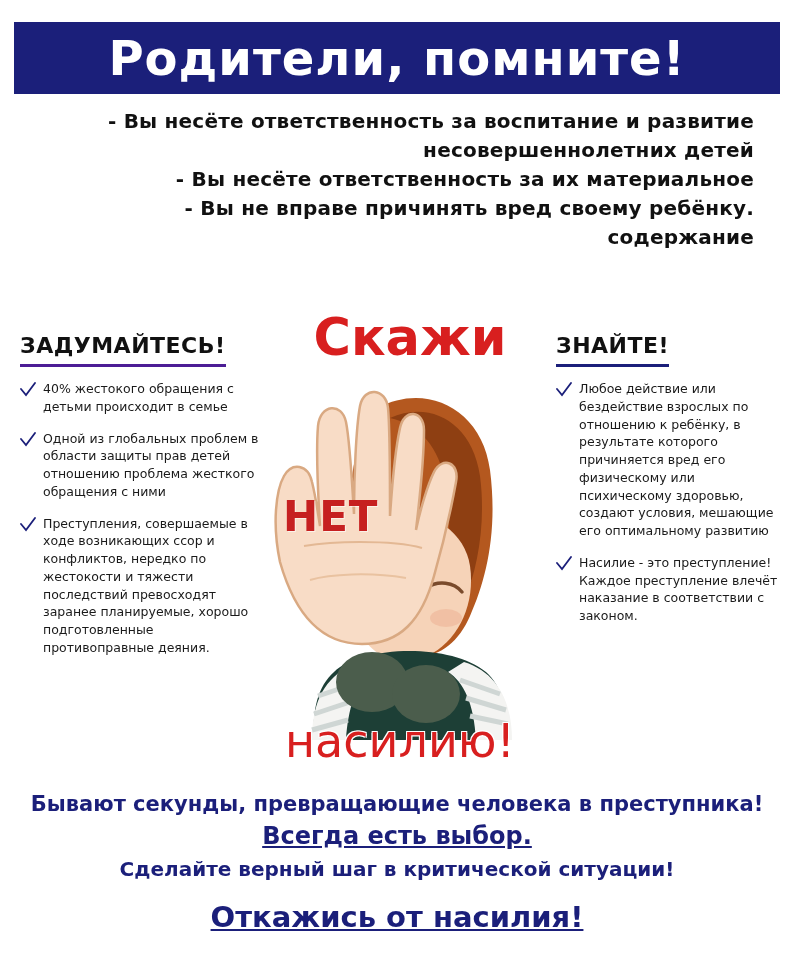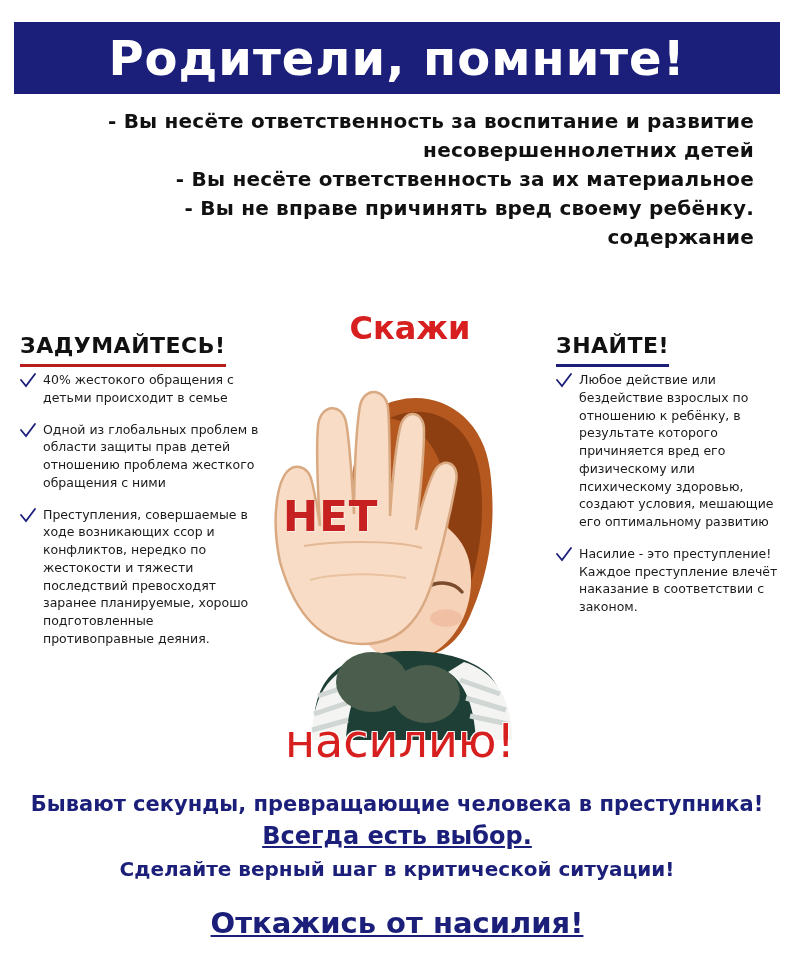--- a/index.html
+++ b/index.html
@@ -70,21 +70,21 @@
   }
   .art svg { display: block; }
 
   .skazhi {
     position: absolute;
     left: 300px;
     top: 312px;
     width: 220px;
     text-align: center;
     font-family: "DejaVu Sans", sans-serif;
-    font-size: 32px;
+    font-size: 51px;
     font-weight: bold;
     color: #d81f1f;
     text-shadow: 1px 1px 0 #ffffff, -1px -1px 0 #ffffff, 1px -1px 0 #ffffff, -1px 1px 0 #ffffff;
     line-height: 1;
   }
   .nasiliyu {
     position: absolute;
     left: 240px;
     top: 718px;
     width: 320px;
@@ -109,39 +109,39 @@
   }
 
   
   .col-heading {
     font-family: "DejaVu Sans", sans-serif;
     font-size: 22px;
     font-weight: bold;
     color: #111111;
     letter-spacing: 0.5px;
     padding-bottom: 6px;
-    border-bottom: 3px solid #b91c1c;
+    border-bottom: 3px solid #4c1d95;
     display: inline-block;
   }
   .col-left {
     position: absolute;
     left: 20px;
     top: 333px;
     width: 248px;
   }
   .col-right {
     position: absolute;
     left: 556px;
     top: 333px;
     width: 222px;
   }
   .col-right .col-heading { border-bottom-color: #1b1f7a; }
 
   .check-list {
-    margin-top: 4px;
+    margin-top: 13px;
   }
   .check-item {
     display: flex;
     align-items: flex-start;
     margin-bottom: 14px;
   }
   .check-mark {
     flex: 0 0 auto;
     width: 16px;
     height: 16px;
@@ -187,21 +187,21 @@
     color: #1b1f7a;
     line-height: 1.5;
   }
   .bottom-line-4 {
     font-family: "DejaVu Sans", sans-serif;
     font-size: 29px;
     font-weight: bold;
     color: #1b1f7a;
     text-decoration: underline;
     line-height: 1.45;
-    margin-top: 18px;
+    margin-top: 12px;
   }
 </style>
 </head>
 <body>
 
 <div class="poster">
 
   <div class="title-banner">
     <div class="title-text">Родители, помните!</div>
   </div>

